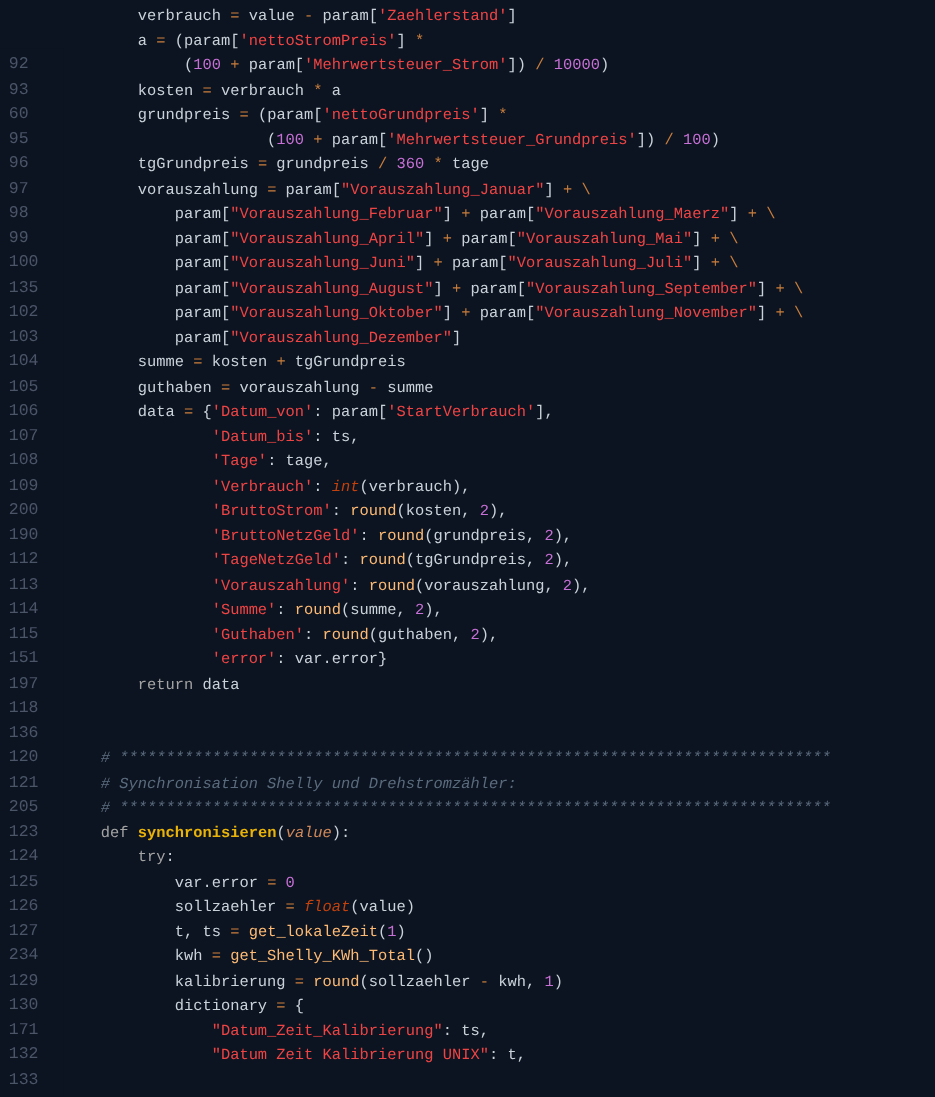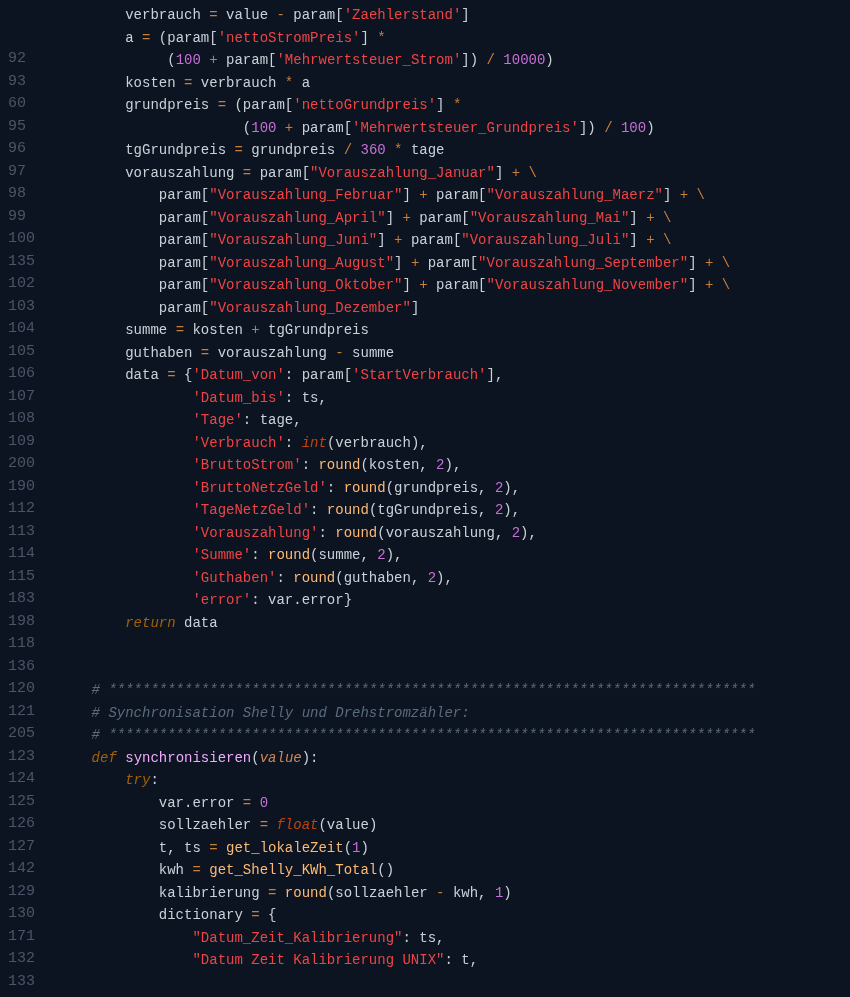--- a/index.html
+++ b/index.html
@@ -26,22 +26,22 @@
     min-width: 58px;
     margin-top: 44px;
   }
   .gutter div { line-height: 22.5px; }
   .code {
     padding: 4px 0;
     white-space: pre;
     font-size: 14px;
   }
   .code div { line-height: 22.5px; }
-  .kw { color: #a16207; font-style: italic; } 
-  .fn { color: #f0abfc; } 
+  .kw { color: #a3a3a3; } 
+  .fn { color: #eab308; font-weight: bold; } 
   .call { color: #fdba74; }
   .op { color: #c97e3c; }
   .str { color: #ef4444; }
   .num { color: #c770d6; }
   .param { color: #d0885a; font-style: italic; }
   .cmt { color: #5a6b7d; font-style: italic; }
   .builtin { color: #c2410c; font-style: italic;}
 </style>
 </head>
 <body>
@@ -65,33 +65,33 @@
       <div>106</div>
       <div>107</div>
       <div>108</div>
       <div>109</div>
       <div>200</div>
       <div>190</div>
       <div>112</div>
       <div>113</div>
       <div>114</div>
       <div>115</div>
-      <div>183</div>
-      <div>198</div>
+      <div>151</div>
+      <div>197</div>
       <div>118</div>
       <div>136</div>
       <div>120</div>
       <div>121</div>
       <div>205</div>
       <div>123</div>
       <div>124</div>
       <div>125</div>
       <div>126</div>
       <div>127</div>
-      <div>142</div>
+      <div>234</div>
       <div>129</div>
       <div>130</div>
       <div>171</div>
       <div>132</div>
       <div>133</div>
       <div>134</div>
     </div>
   <div class="code" id="code"><div>        verbrauch <span class="op">=</span> value <span class="op">-</span> param[<span class="str">'Zaehlerstand'</span>]</div><div>        a <span class="op">=</span> (param[<span class="str">'nettoStromPreis'</span>] <span class="op">*</span></div><div>             (<span class="num">100</span> <span class="op">+</span> param[<span class="str">'Mehrwertsteuer_Strom'</span>]) <span class="op">/</span> <span class="num">10000</span>)</div><div>        kosten <span class="op">=</span> verbrauch <span class="op">*</span> a</div><div>        grundpreis <span class="op">=</span> (param[<span class="str">'nettoGrundpreis'</span>] <span class="op">*</span></div><div>                      (<span class="num">100</span> <span class="op">+</span> param[<span class="str">'Mehrwertsteuer_Grundpreis'</span>]) <span class="op">/</span> <span class="num">100</span>)</div><div>        tgGrundpreis <span class="op">=</span> grundpreis <span class="op">/</span> <span class="num">360</span> <span class="op">*</span> tage</div><div>        vorauszahlung <span class="op">=</span> param[<span class="str">"Vorauszahlung_Januar"</span>] <span class="op">+</span> <span class="op">\</span></div><div>            param[<span class="str">"Vorauszahlung_Februar"</span>] <span class="op">+</span> param[<span class="str">"Vorauszahlung_Maerz"</span>] <span class="op">+</span> <span class="op">\</span></div><div>            param[<span class="str">"Vorauszahlung_April"</span>] <span class="op">+</span> param[<span class="str">"Vorauszahlung_Mai"</span>] <span class="op">+</span> <span class="op">\</span></div><div>            param[<span class="str">"Vorauszahlung_Juni"</span>] <span class="op">+</span> param[<span class="str">"Vorauszahlung_Juli"</span>] <span class="op">+</span> <span class="op">\</span></div><div>            param[<span class="str">"Vorauszahlung_August"</span>] <span class="op">+</span> param[<span class="str">"Vorauszahlung_September"</span>] <span class="op">+</span> <span class="op">\</span></div><div>            param[<span class="str">"Vorauszahlung_Oktober"</span>] <span class="op">+</span> param[<span class="str">"Vorauszahlung_November"</span>] <span class="op">+</span> <span class="op">\</span></div><div>            param[<span class="str">"Vorauszahlung_Dezember"</span>]</div><div>        summe <span class="op">=</span> kosten <span class="op">+</span> tgGrundpreis</div><div>        guthaben <span class="op">=</span> vorauszahlung <span class="op">-</span> summe</div><div>        data <span class="op">=</span> {<span class="str">'Datum_von'</span>: param[<span class="str">'StartVerbrauch'</span>],</div><div>                <span class="str">'Datum_bis'</span>: ts,</div><div>                <span class="str">'Tage'</span>: tage,</div><div>                <span class="str">'Verbrauch'</span>: <span class="builtin">int</span>(verbrauch),</div><div>                <span class="str">'BruttoStrom'</span>: <span class="call">round</span>(kosten, <span class="num">2</span>),</div><div>                <span class="str">'BruttoNetzGeld'</span>: <span class="call">round</span>(grundpreis, <span class="num">2</span>),</div><div>                <span class="str">'TageNetzGeld'</span>: <span class="call">round</span>(tgGrundpreis, <span class="num">2</span>),</div><div>                <span class="str">'Vorauszahlung'</span>: <span class="call">round</span>(vorauszahlung, <span class="num">2</span>),</div><div>                <span class="str">'Summe'</span>: <span class="call">round</span>(summe, <span class="num">2</span>),</div><div>                <span class="str">'Guthaben'</span>: <span class="call">round</span>(guthaben, <span class="num">2</span>),</div><div>                <span class="str">'error'</span>: var.error}</div><div>        <span class="kw">return</span> data</div><div>&nbsp;</div><div>&nbsp;</div><div>    <span class="cmt"># *****************************************************************************</span></div><div>    <span class="cmt"># Synchronisation Shelly und Drehstromzähler:</span></div><div>    <span class="cmt"># *****************************************************************************</span></div><div>    <span class="kw">def</span> <span class="fn">synchronisieren</span>(<span class="param">value</span>):</div><div>        <span class="kw">try</span>:</div><div>            var.error <span class="op">=</span> <span class="num">0</span></div><div>            sollzaehler <span class="op">=</span> <span class="builtin">float</span>(value)</div><div>            t, ts <span class="op">=</span> <span class="call">get_lokaleZeit</span>(<span class="num">1</span>)</div><div>            kwh <span class="op">=</span> <span class="call">get_Shelly_KWh_Total</span>()</div><div>            kalibrierung <span class="op">=</span> <span class="call">round</span>(sollzaehler <span class="op">-</span> kwh, <span class="num">1</span>)</div><div>            dictionary <span class="op">=</span> {</div><div>                <span class="str">"Datum_Zeit_Kalibrierung"</span>: ts,</div><div>                <span class="str">"Datum Zeit Kalibrierung UNIX"</span>: t,</div></div>
 </div>
 

